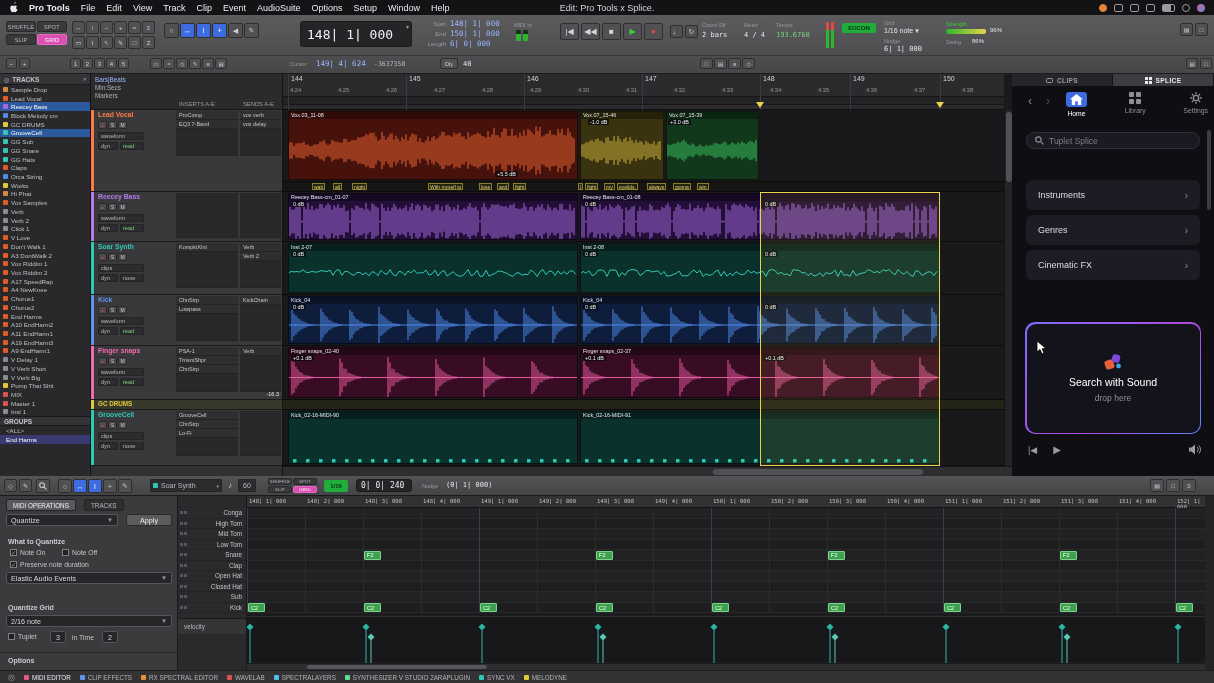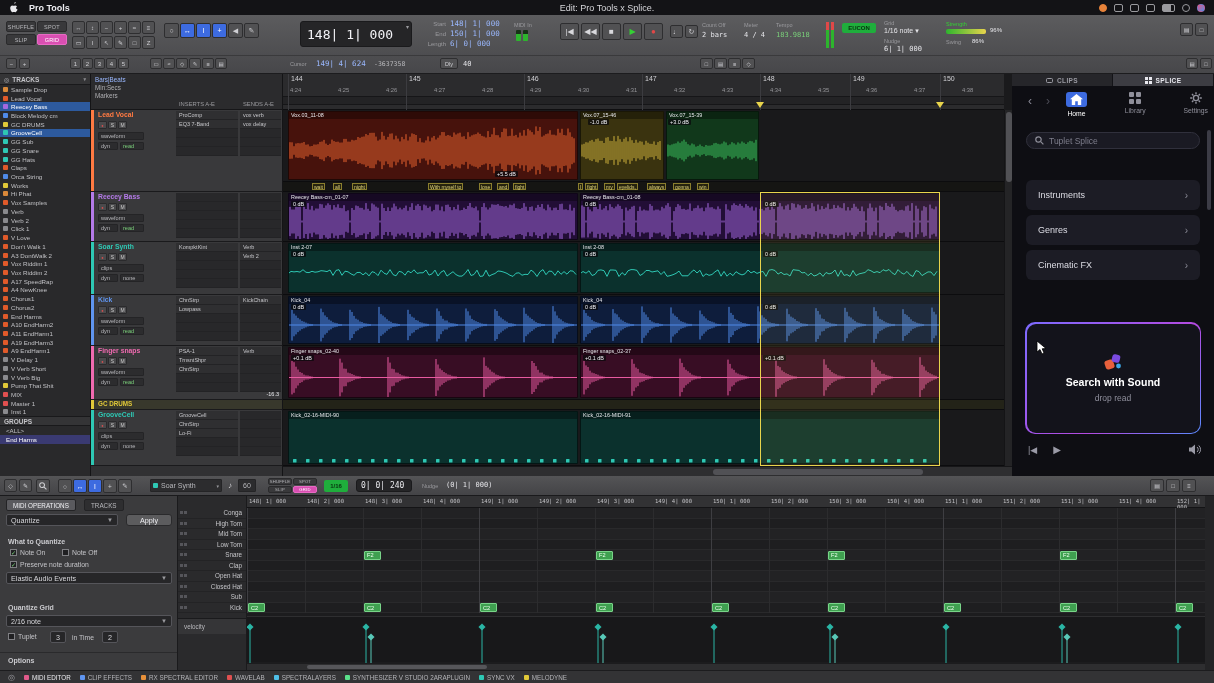--- a/index.html
+++ b/index.html
@@ -71,21 +71,21 @@
 
 #splice{position:absolute;left:1012px;top:74px;width:202px;height:402px;background:#0e0e13;overflow:hidden}
 #splice-tabs{position:absolute;left:0;top:0;width:100%;height:12px;display:flex}
 .sp-tab{flex:1;display:flex;align-items:center;justify-content:center;gap:4px;font-size:6.5px;font-weight:bold;letter-spacing:.4px;color:#9a9aa2;background:#26262a;border-right:1px solid #141418}
 .sp-tab.on{background:#3c3c42;color:#e8e8ee}
 .sp-navlbl{font-size:6.8px;color:#8f8f9a;text-align:center}
 .sp-card{position:absolute;left:14px;width:174px;height:30px;background:#1c1c25;border-radius:6px;display:flex;align-items:center;font-size:9px;color:#dcdce4;padding:0 12px}
 .sp-card .chev{margin-left:auto;color:#8a8a96;font-size:10px}
 #sound-card{position:absolute;left:13px;top:248px;width:176px;height:112px;border-radius:10px;padding:1.5px;background:linear-gradient(135deg,#7d6bff,#b44ae0 60%,#5a8aff)}
 #sound-inner{width:100%;height:100%;border-radius:9px;background:#13131b;display:flex;flex-direction:column;align-items:center;justify-content:center;gap:5px}
-#sound-title{font-size:10.5px;font-weight:bold;color:#fff}
+#sound-title{font-size:10.5px;font-weight:normal;color:#fff}
 #sound-sub{font-size:8.5px;color:#8f8f9c}
 #search-box{position:absolute;left:14px;top:58px;width:174px;height:17px;border-radius:9px;background:#1a1a23;border:1px solid #30303c;display:flex;align-items:center;gap:5px;padding:0 8px;font-size:8.5px;color:#7e7e8c}
 
 #midi{position:absolute;left:0;top:476px;width:100%;height:194px;background:#2c2c2e}
 #midi-toolbar{position:absolute;left:0;top:0;width:100%;height:20px;background:linear-gradient(#545456,#444447);border-bottom:1px solid #1a1a1c}
 #midi-left{position:absolute;left:0;top:20px;width:178px;height:174px;background:#3b3b3d;border-right:1px solid #1a1a1c}
 .mtab{position:absolute;top:3px;height:12px;border-radius:2px;font-size:6.3px;display:flex;align-items:center;justify-content:center;padding:0 6px;color:#b8b8bc;background:#2e2e30;border:1px solid #232325}
 .mtab.on{background:#5a5a5e;color:#f0f0f4}
 .dropdown{position:absolute;height:12px;background:#262628;border:1px solid #55555a;border-radius:2px;font-size:7.2px;color:#d8d8dc;display:flex;align-items:center;padding:0 4px}
 .dropdown .dd{margin-left:auto;color:#9a9a9e;font-size:6px}
@@ -115,20 +115,33 @@
 
 <div id="screen">
 
   <div id="menubar">
     <span style="width:9px;height:11px">
         <svg width="9" height="11" viewBox="0 0 9 11">
           <path d="M6.8 0.4c-.1.7-.9 1.3-1.6 1.2C5.1.9 5.8.2 6.8.4zM8.6 7.4c-.3.8-.8 1.7-1.5 2.3-.5.5-1 .7-1.6.4-.4-.2-.8-.2-1.3 0-.6.3-1.1.1-1.6-.4C1.6 8.6 1 6.8 1.3 5.3c.2-1.1 1-1.9 2-1.9.5 0 .9.3 1.3.3.4 0 .9-.3 1.5-.3.8 0 1.5.4 1.9 1-1.4.9-1.2 2.6.6 3z" fill="#e8e8ec"></path>
         </svg>
       </span>
     <span class="appname">Pro Tools</span>
+    <nav id="menu-list">
+        <span>File</span>
+        <span>Edit</span>
+        <span>View</span>
+        <span>Track</span>
+        <span>Clip</span>
+        <span>Event</span>
+        <span>AudioSuite</span>
+        <span>Options</span>
+        <span>Setup</span>
+        <span>Window</span>
+        <span>Help</span>
+      </nav>
     <div id="win-title">Edit: Pro Tools x Splice.</div>
     <div id="menu-icons">
         <span class="mi orange"></span>
         <span class="mi"></span>
         <span class="mi"></span>
         <span class="mi"></span>
         <span class="mi" style="width: 13px; background: linear-gradient(to right, rgb(154, 154, 158) 70%, transparent 70%);"></span>
         <span class="mi round"></span>
         <span class="mi round" style="background: linear-gradient(135deg, rgb(224, 90, 138), rgb(90, 138, 224)); border-color: transparent;"></span>
       </div>
@@ -177,21 +190,21 @@
       <div class="ico" style="left: 602px; top: 8px; width: 19px; height: 17px; font-size: 8px; color: rgb(216, 216, 220);">■</div>
       <div class="ico" style="left: 623px; top: 8px; width: 19px; height: 17px; font-size: 8px; color: rgb(53, 208, 53);">▶</div>
       <div class="ico" style="left: 644px; top: 8px; width: 19px; height: 17px; font-size: 8px; color: rgb(224, 72, 72);">●</div>
       <div class="ico" style="left: 670px; top: 10px; width: 13px; height: 13px; font-size: 7px;">♩</div>
       <div class="ico" style="left: 685px; top: 10px; width: 13px; height: 13px; font-size: 7px;">↻</div>
       <span class="lbl" style="position: absolute; left: 702px; top: 7px;">Count Off</span>
       <span class="val mono" style="position: absolute; left: 702px; top: 16px; font-size: 7px;">2 bars</span>
       <span class="lbl" style="position: absolute; left: 744px; top: 7px;">Meter</span>
       <span class="val mono" style="position: absolute; left: 744px; top: 16px; font-size: 7px;">4 / 4</span>
       <span class="lbl" style="position: absolute; left: 776px; top: 7px;">Tempo</span>
-      <span class="val mono" style="position: absolute; left: 776px; top: 16px; font-size: 7px; color: rgb(122, 208, 122);">183.9818</span>
+      <span class="val mono" style="position: absolute; left: 776px; top: 16px; font-size: 7px; color: rgb(122, 208, 122);">193.6760</span>
       <div style="position: absolute; left: 826px; top: 7px; display: flex; gap: 2px;">
         <span style="width: 3px; height: 26px; background: linear-gradient(to top, rgb(45, 181, 45) 68%, rgb(224, 72, 72) 68%);"></span>
         <span style="width: 3px; height: 26px; background: linear-gradient(to top, rgb(45, 181, 45) 68%, rgb(224, 72, 72) 68%);"></span>
       </div>
       <div class="green-pill" style="position: absolute; left: 842px; top: 8px; width: 34px; height: 10px; font-size: 6px;">EUCON</div>
       <span class="lbl" style="position: absolute; left: 884px; top: 5px;">Grid</span>
       <span class="val" style="position: absolute; left: 884px; top: 12px; font-size: 7px;">1/16 note ▾</span>
       <span class="lbl" style="position: absolute; left: 884px; top: 23px;">Nudge</span>
       <span class="val mono" style="position: absolute; left: 884px; top: 30px; font-size: 7px;">6| 1| 000</span>
       <span style="position: absolute; left: 946px; top: 6px; font-size: 5.5px; color: rgb(53, 208, 53);">Strength</span>
@@ -880,21 +893,21 @@
     <div id="sound-card">
       <div id="sound-inner">
         <span>
             <svg width="20" height="18" viewBox="0 0 20 18">
               <rect x="2" y="7" width="9" height="9" rx="2.5" transform="rotate(-18 6.5 11.5)" fill="#e8603c"></rect>
               <rect x="9" y="1.5" width="8" height="8" rx="2.5" transform="rotate(14 13 5.5)" fill="#7a4ae0"></rect>
               <circle cx="15.5" cy="13" r="2.4" fill="#3ca8e8"></circle>
             </svg>
           </span>
         <div id="sound-title">Search with Sound</div>
-        <div id="sound-sub">drop read</div>
+        <div id="sound-sub">drop here</div>
       </div>
     </div>
     <svg style="position:absolute;left:24px;top:266px;z-index:9" width="12" height="16" viewBox="0 0 12 16">
         <path d="M1 1 L1 12 L4 9.5 L6 14 L8 13 L6.2 8.8 L10 8.5 Z" fill="#fff" stroke="#000" stroke-width="0.8"></path>
       </svg>
     <div style="position:absolute;left:16px;top:370px;display:flex;gap:16px;align-items:center">
       <span style="color:#9a9aa6;font-size:9px">|◀</span>
       <span style="color:#9a9aa6;font-size:10px">▶</span>
     </div>
     <span style="position:absolute;right:12px;top:370px">

